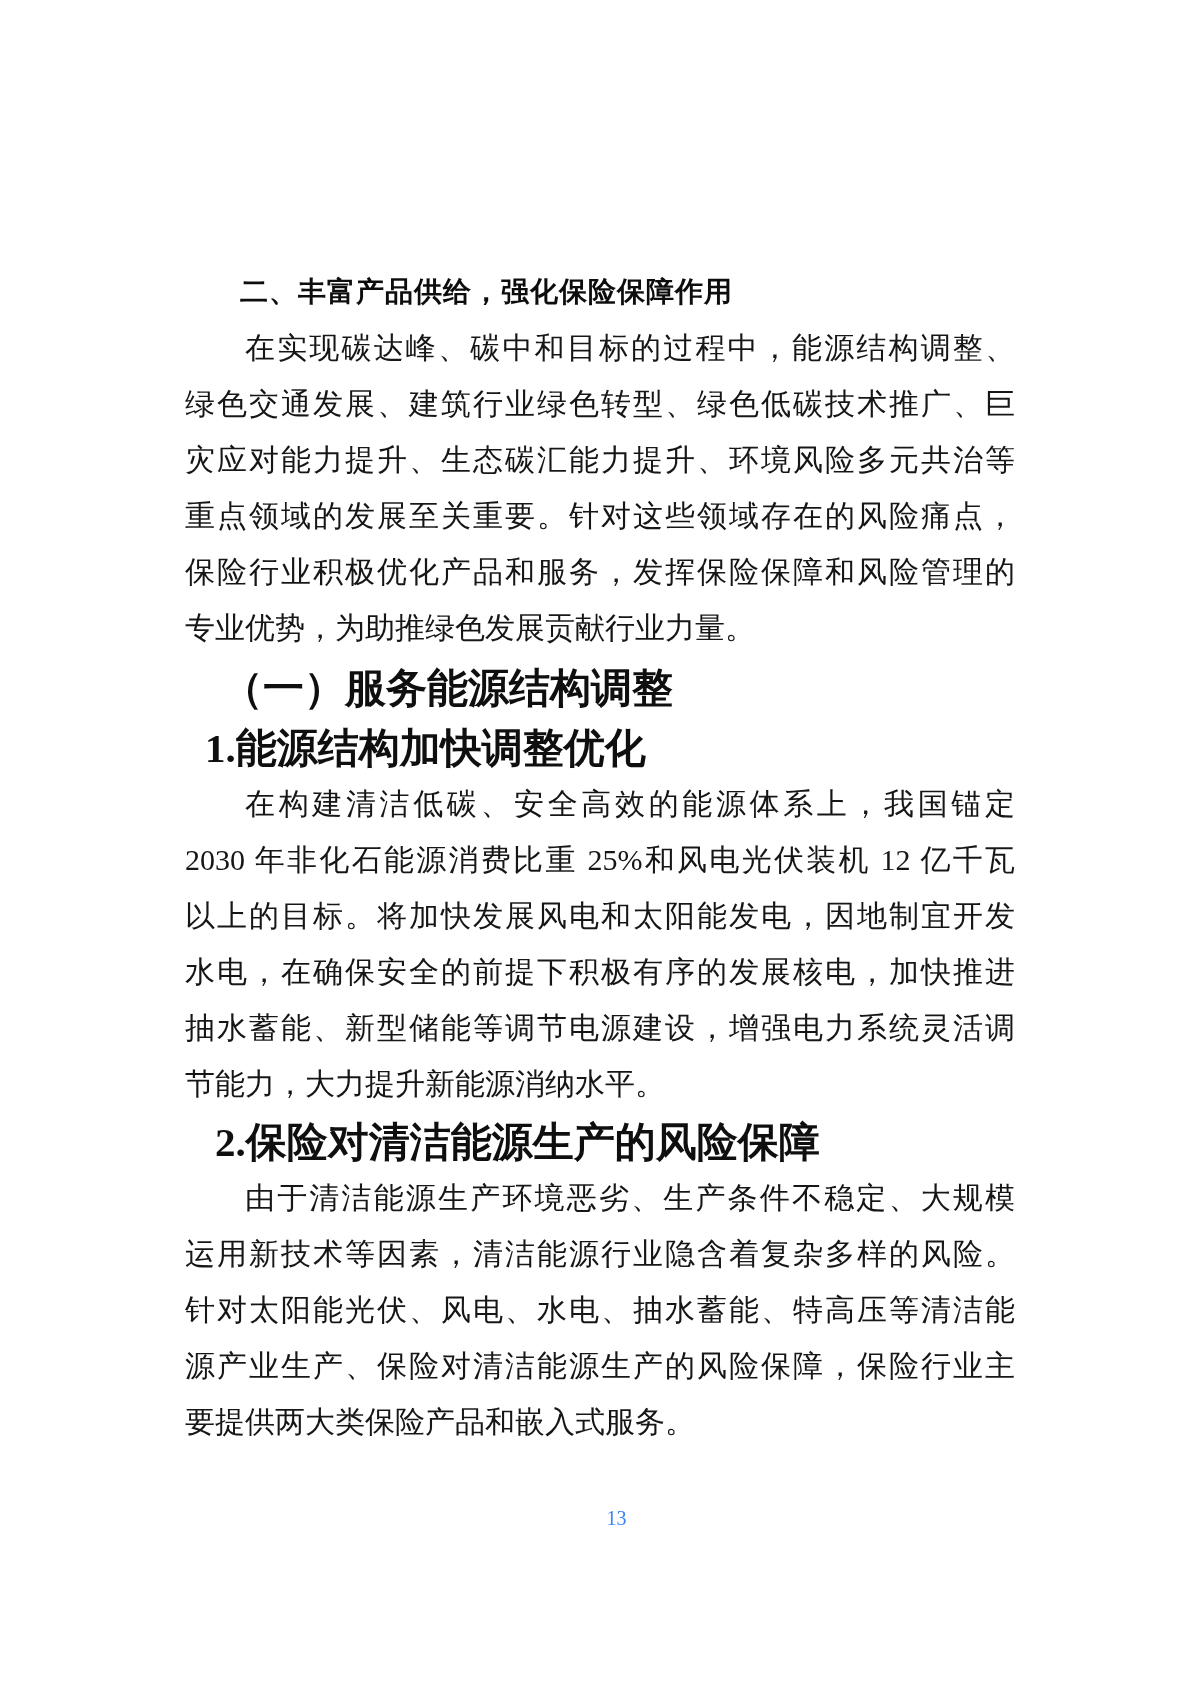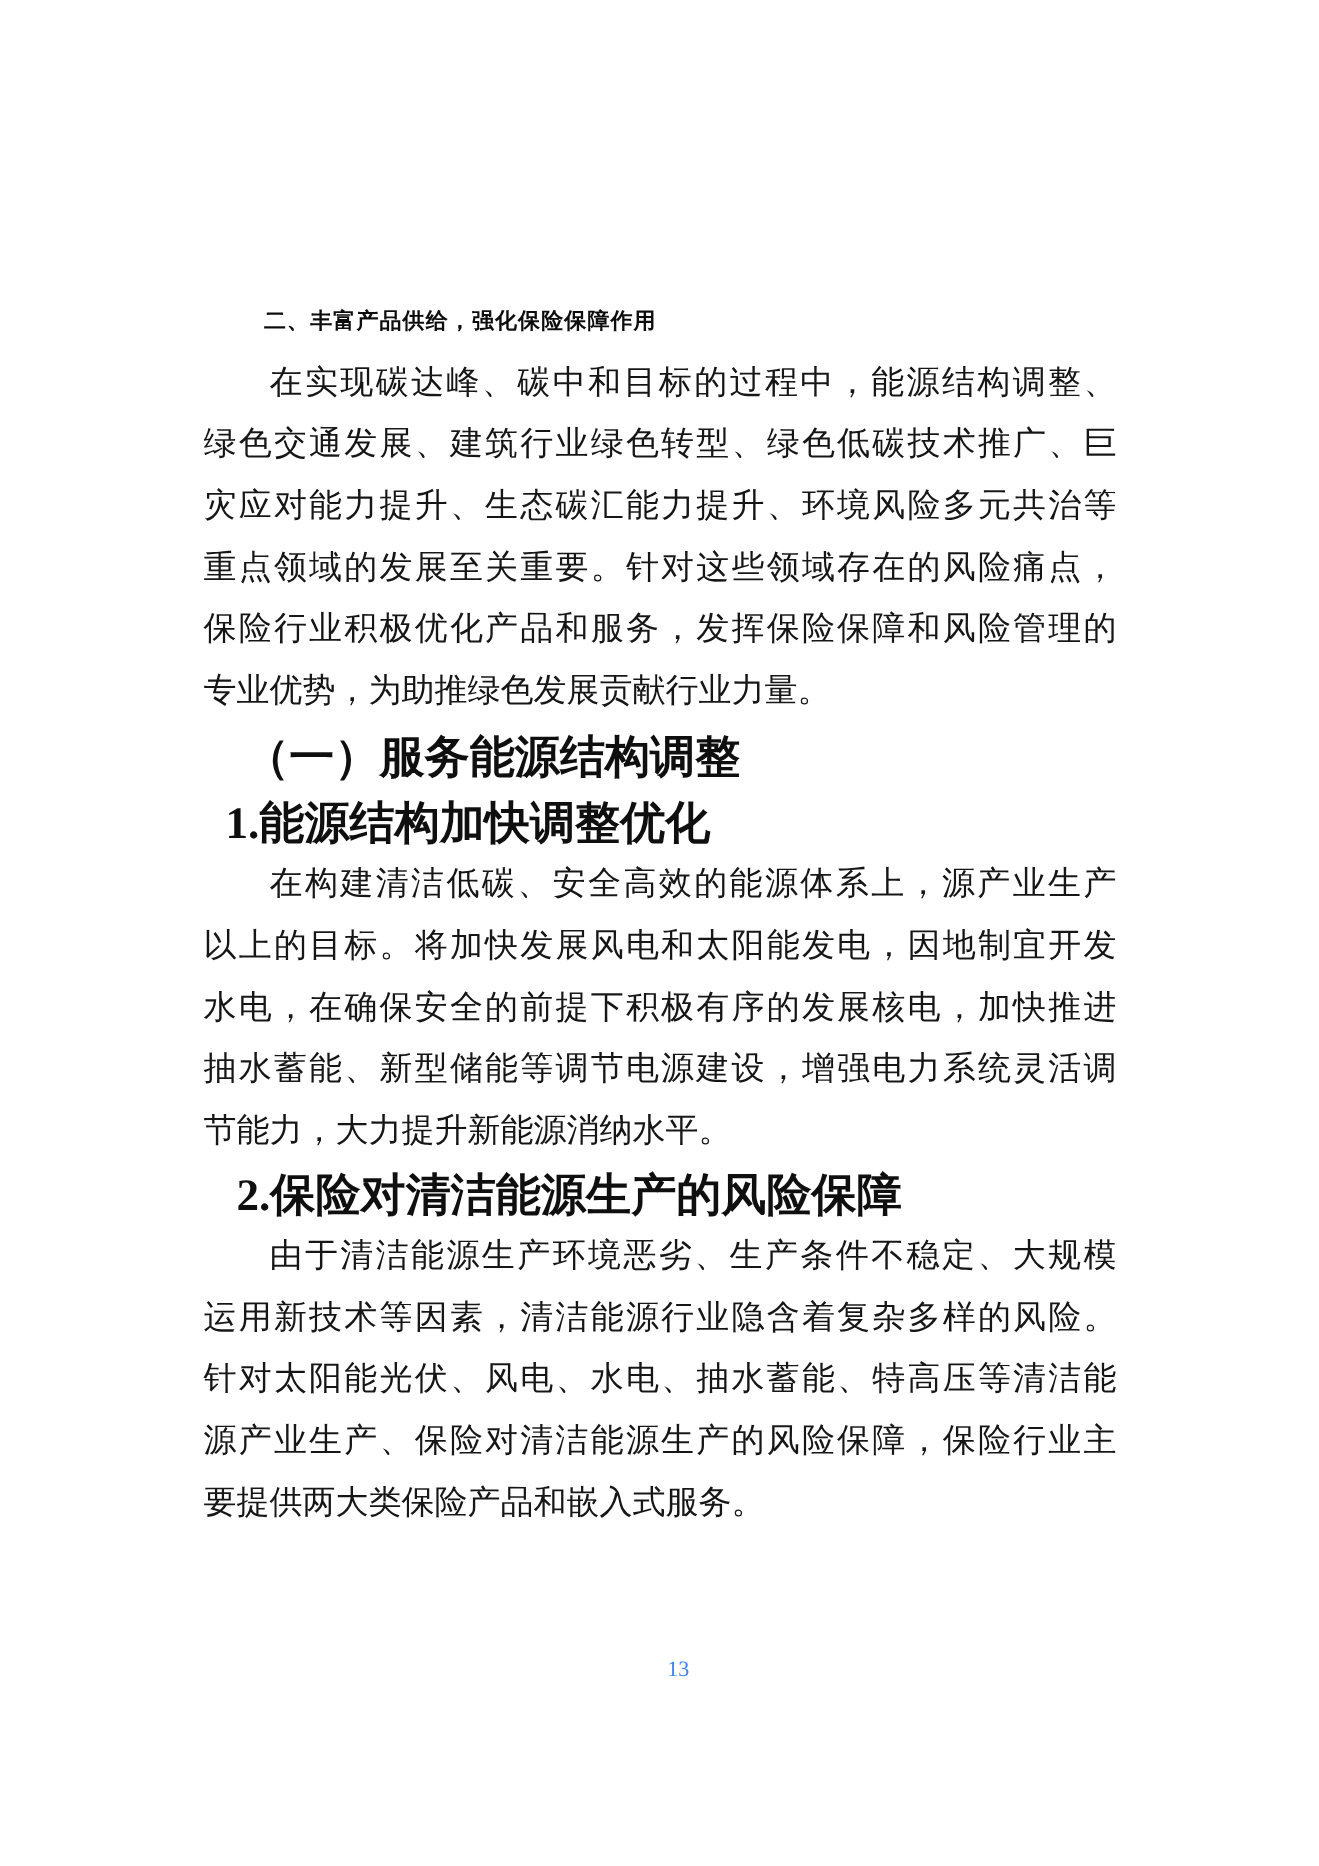--- a/index.html
+++ b/index.html
@@ -19,21 +19,21 @@
   .content {
     position: absolute;
     left: 185px;
     top: 264px;
     width: 830px;
   }
   .doc-title {
     margin: 0;
     height: 56px;
     line-height: 56px;
-    font-size: 20px;
+    font-size: 28px;
     font-weight: 700;
     letter-spacing: 1px;
     text-indent: 55px;
     font-family: "Liberation Sans", "DejaVu Sans", sans-serif;
     color: #0d0d0d;
     white-space: nowrap;
   }
   .para {
     margin: 0;
     padding: 0;
@@ -101,21 +101,22 @@
       <div class="line fill">重点领域的发展至关重要。针对这些领域存在的风险痛点，</div>
       <div class="line fill">保险行业积极优化产品和服务，发挥保险保障和风险管理的</div>
       <div class="line">专业优势，为助推绿色发展贡献行业力量。</div>
     </div>
 
     <h2 class="heading heading-section">（一）服务能源结构调整</h2>
 
     <h3 class="heading heading-sub1">1.能源结构加快调整优化</h3>
 
     <div class="para">
-      <div class="line fill indent">在构建清洁低碳、安全高效的能源体系上，源产业生产</div>
+      <div class="line fill indent">在构建清洁低碳、安全高效的能源体系上，我国锚定</div>
+      <div class="line fill">2030 年非化石能源消费比重 25%和风电光伏装机 12 亿千瓦</div>
       <div class="line fill">以上的目标。将加快发展风电和太阳能发电，因地制宜开发</div>
       <div class="line fill">水电，在确保安全的前提下积极有序的发展核电，加快推进</div>
       <div class="line fill">抽水蓄能、新型储能等调节电源建设，增强电力系统灵活调</div>
       <div class="line">节能力，大力提升新能源消纳水平。</div>
     </div>
 
     <h3 class="heading heading-sub2">2.保险对清洁能源生产的风险保障</h3>
 
     <div class="para">
       <div class="line fill indent">由于清洁能源生产环境恶劣、生产条件不稳定、大规模</div>

